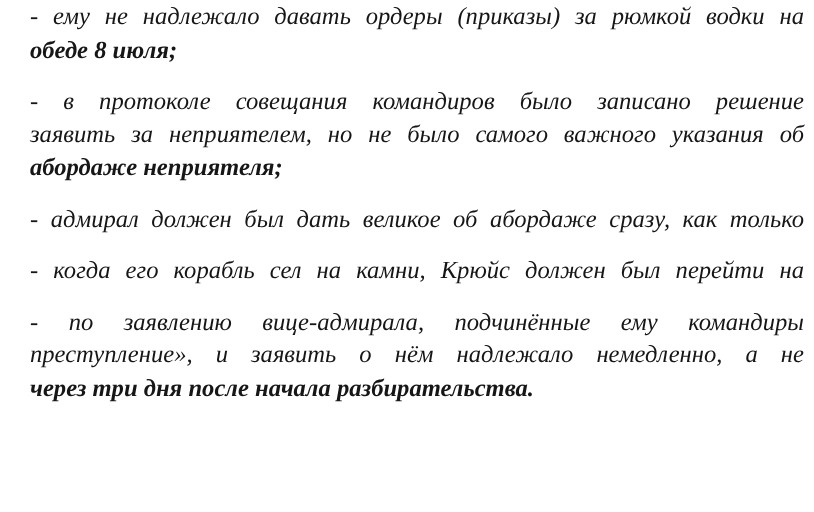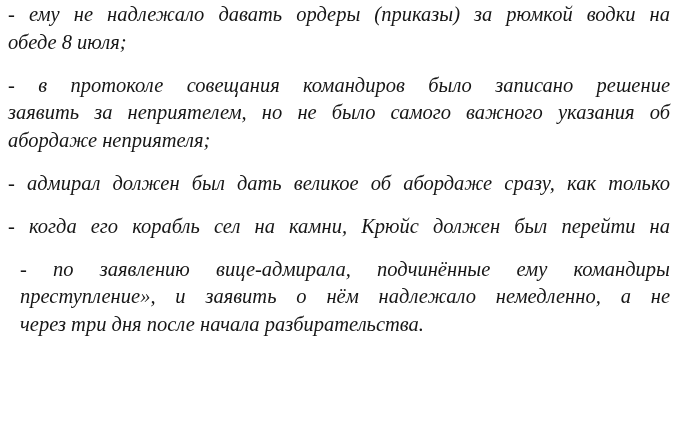--- a/index.html
+++ b/index.html
@@ -13,45 +13,45 @@
   body {
     width: 678px;
     height: 427px;
     background: var(--bg);
     overflow: hidden;
   }
   .page {
     box-sizing: border-box;
     width: 678px;
     height: 427px;
-    padding: 1px 8px 0 8px;
+    padding: 1px 8px 0 25px;
     background: var(--bg);
   }
   .doc-text {
     font-family: "Liberation Serif", "DejaVu Serif", serif;
     font-style: italic;
     font-weight: 400;
     font-size: 20.5px;
     line-height: 27.8px;
     color: var(--text);
   }
   .para {
     margin: 0 0 15px 0;
   }
   .para:last-child {
     margin-bottom: 0;
-    margin-left: 12px;
   }
   .line {
     text-align: justify;
     text-align-last: justify;
     white-space: normal;
   }
   .line.last {
     text-align-last: left;
+    font-weight: bold;
   }
 </style>
 </head>
 <body>
 
 <div class="page">
   <div class="doc-text">
 
     <div class="para">
       <div class="line">- ему не надлежало давать ордеры (приказы) за рюмкой водки на</div>

